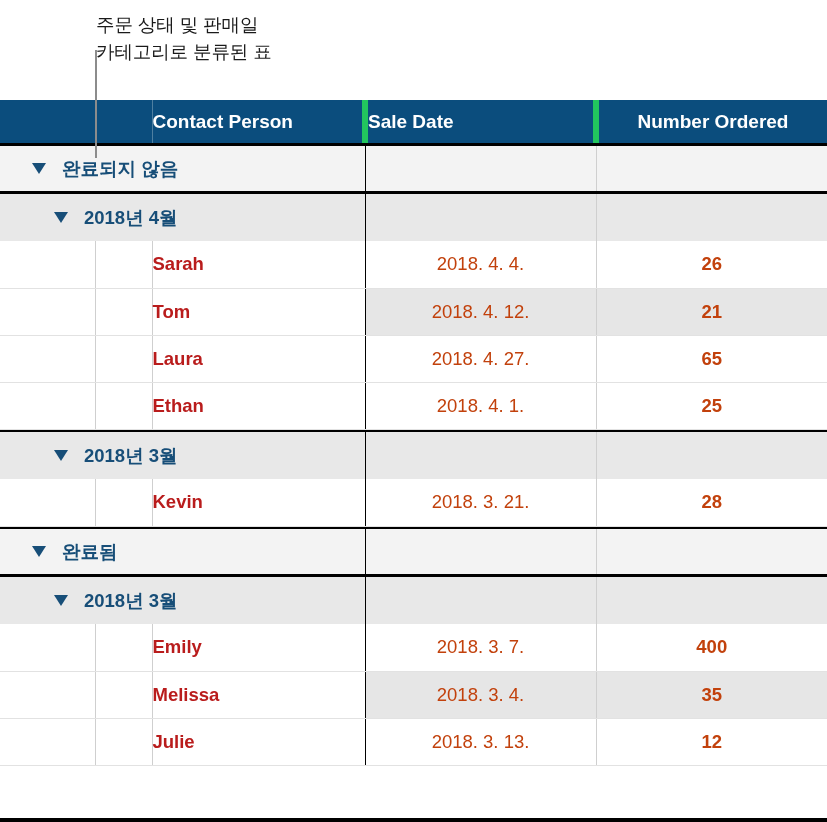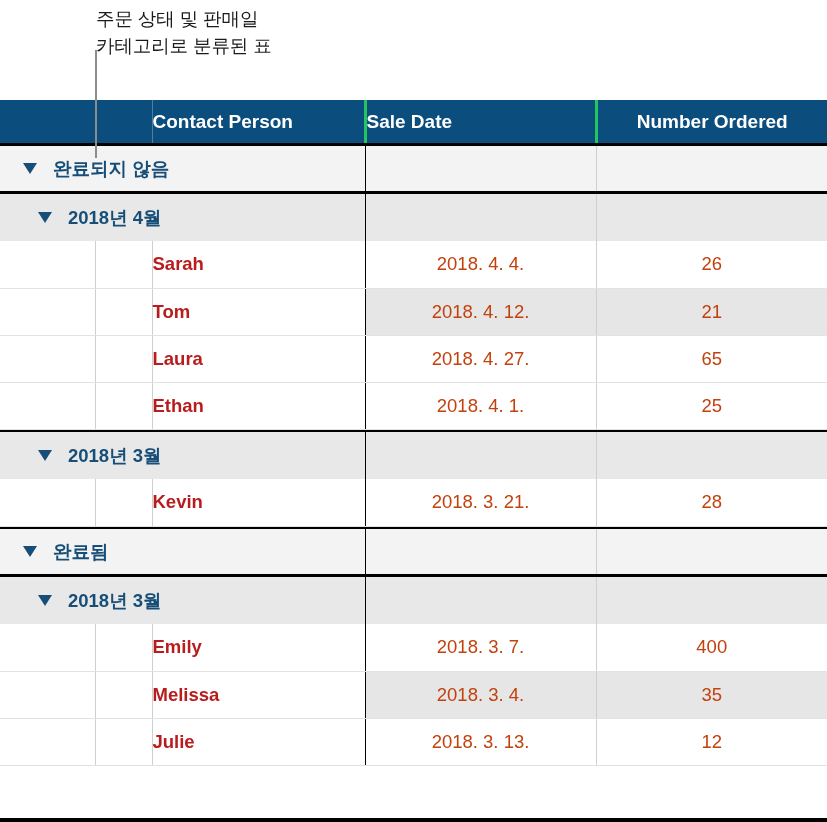--- a/index.html
+++ b/index.html
@@ -19,21 +19,21 @@
   #callout {
     position: absolute;
     left: 0;
     top: 0;
     width: 827px;
     height: 100px;
   }
   #callout-text {
     position: absolute;
     left: 96px;
-    top: 5px;
+    top: 11px;
     font-size: 18.5px;
     line-height: 27px;
     color: #1a1a1a;
     white-space: pre;
     letter-spacing: -0.1px;
   }
   #callout-line {
     position: absolute;
     left: 95px;
     top: 50px;
@@ -67,21 +67,21 @@
 
   
   tr.header-row th {
     height: 43px;
     background: #0b4d7d;
     color: #ffffff;
     font-size: 19px;
     font-weight: bold;
     text-align: left;
     padding-left: 12px;
-    border-right: 3px solid #22c55e;
+    border-right: 6px solid #22c55e;
   }
   tr.header-row th.hcol-blank1 { border-right: 1px solid #4f7fa0; padding-left: 0; }
   tr.header-row th.hcol-blank2 { border-right: 1px solid #4f7fa0; padding-left: 0; }
   tr.header-row th.last { border-right: none; text-align: center; }
 
   
   tr.rule-row td {
     height: 3px;
     background: #000000;
     padding: 0;
@@ -104,40 +104,40 @@
   tr.group2 td.last { border-right: none; }
 
   .grp-cell {
     display: flex;
     align-items: center;
     height: 100%;
     color: #174e78;
     font-weight: bold;
     font-size: 18.5px;
   }
-  .grp-lvl1 { padding-left: 23px; }
-  .grp-lvl2 { padding-left: 38px; }
+  .grp-lvl1 { padding-left: 32px; }
+  .grp-lvl2 { padding-left: 54px; }
   .tri {
     width: 0;
     height: 0;
     border-left: 7.5px solid transparent;
     border-right: 7.5px solid transparent;
     border-top: 11px solid #174e78;
     margin-right: 16px;
     flex: none;
   }
 
   
   tr.data-row td {
     height: 47px;
     border-bottom: 1px solid #e2e2e2;
     border-right: 1px solid #cfcfcf;
     font-size: 18.5px;
   }
-  tr.data-row td.last { border-right: none; }
+  tr.data-row td.last { border-right: none; font-weight: bold; }
   tr.data-row td.cell-blank1,
   tr.data-row td.cell-blank2 {
     background: #ffffff;
   }
   tr.data-row td.cell-name {
     background: #ffffff;
     color: #b91c1c;
     font-weight: bold;
     padding-left: 12px;
     border-right: 1px solid #000000;

